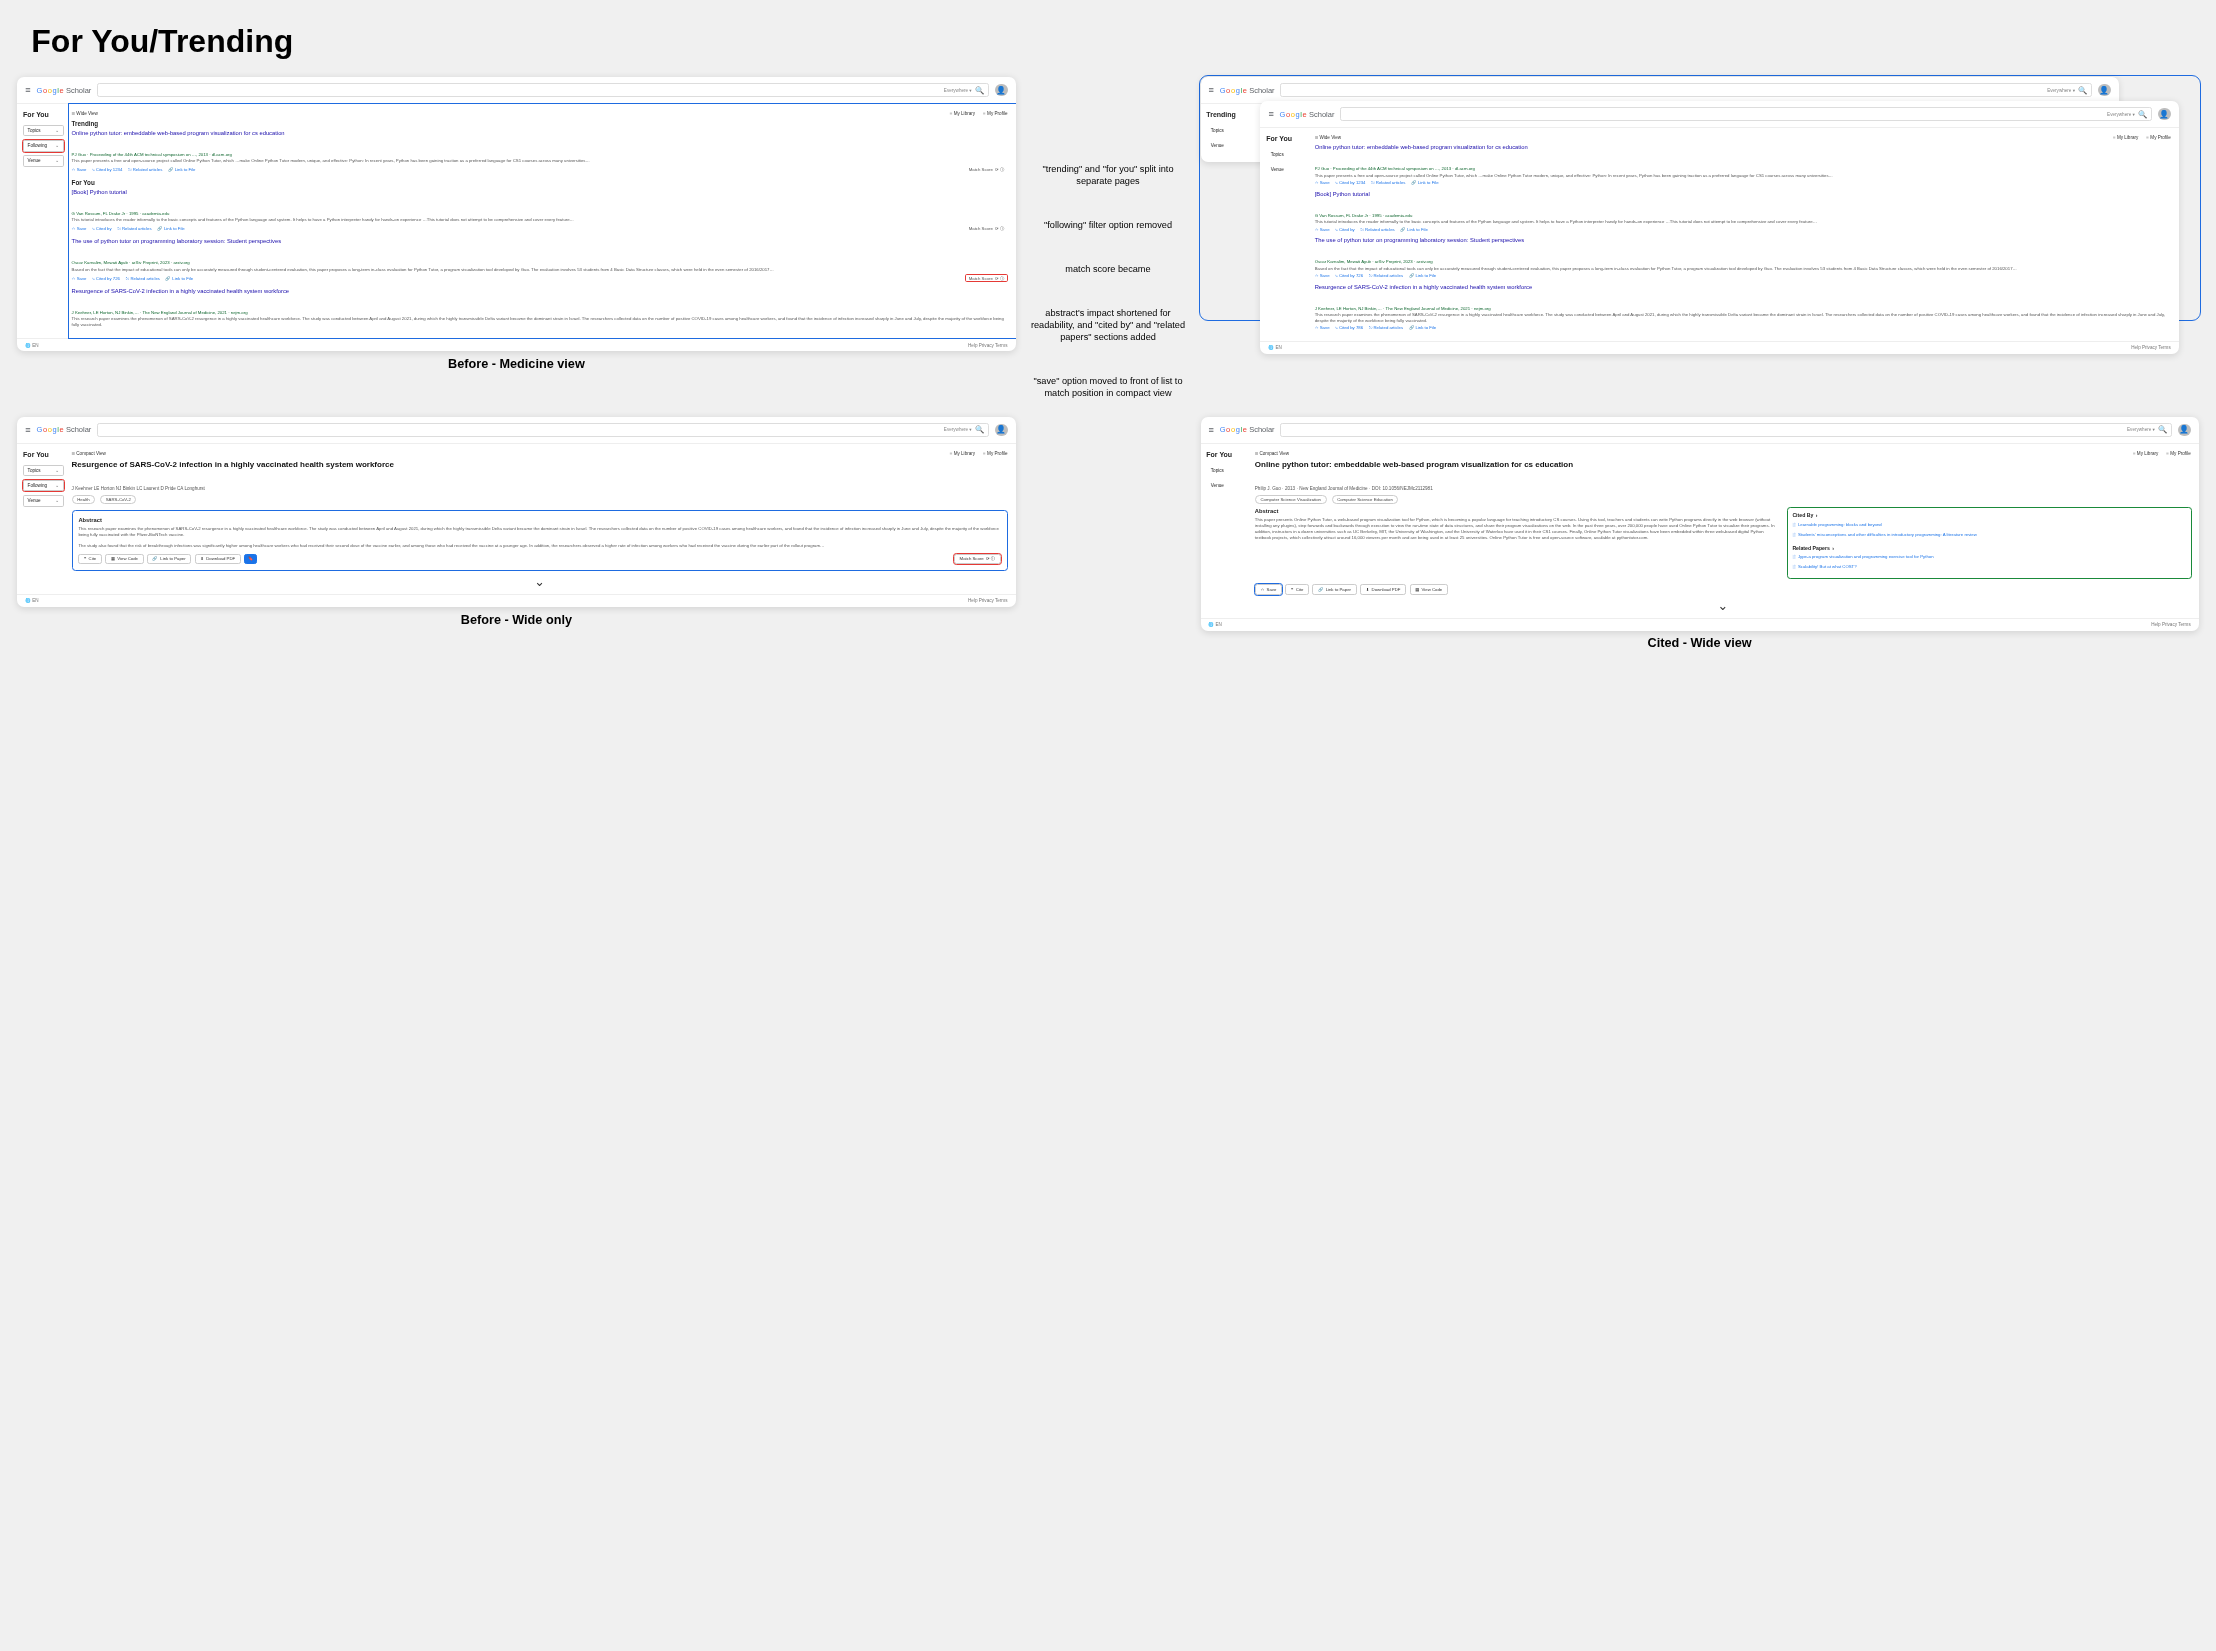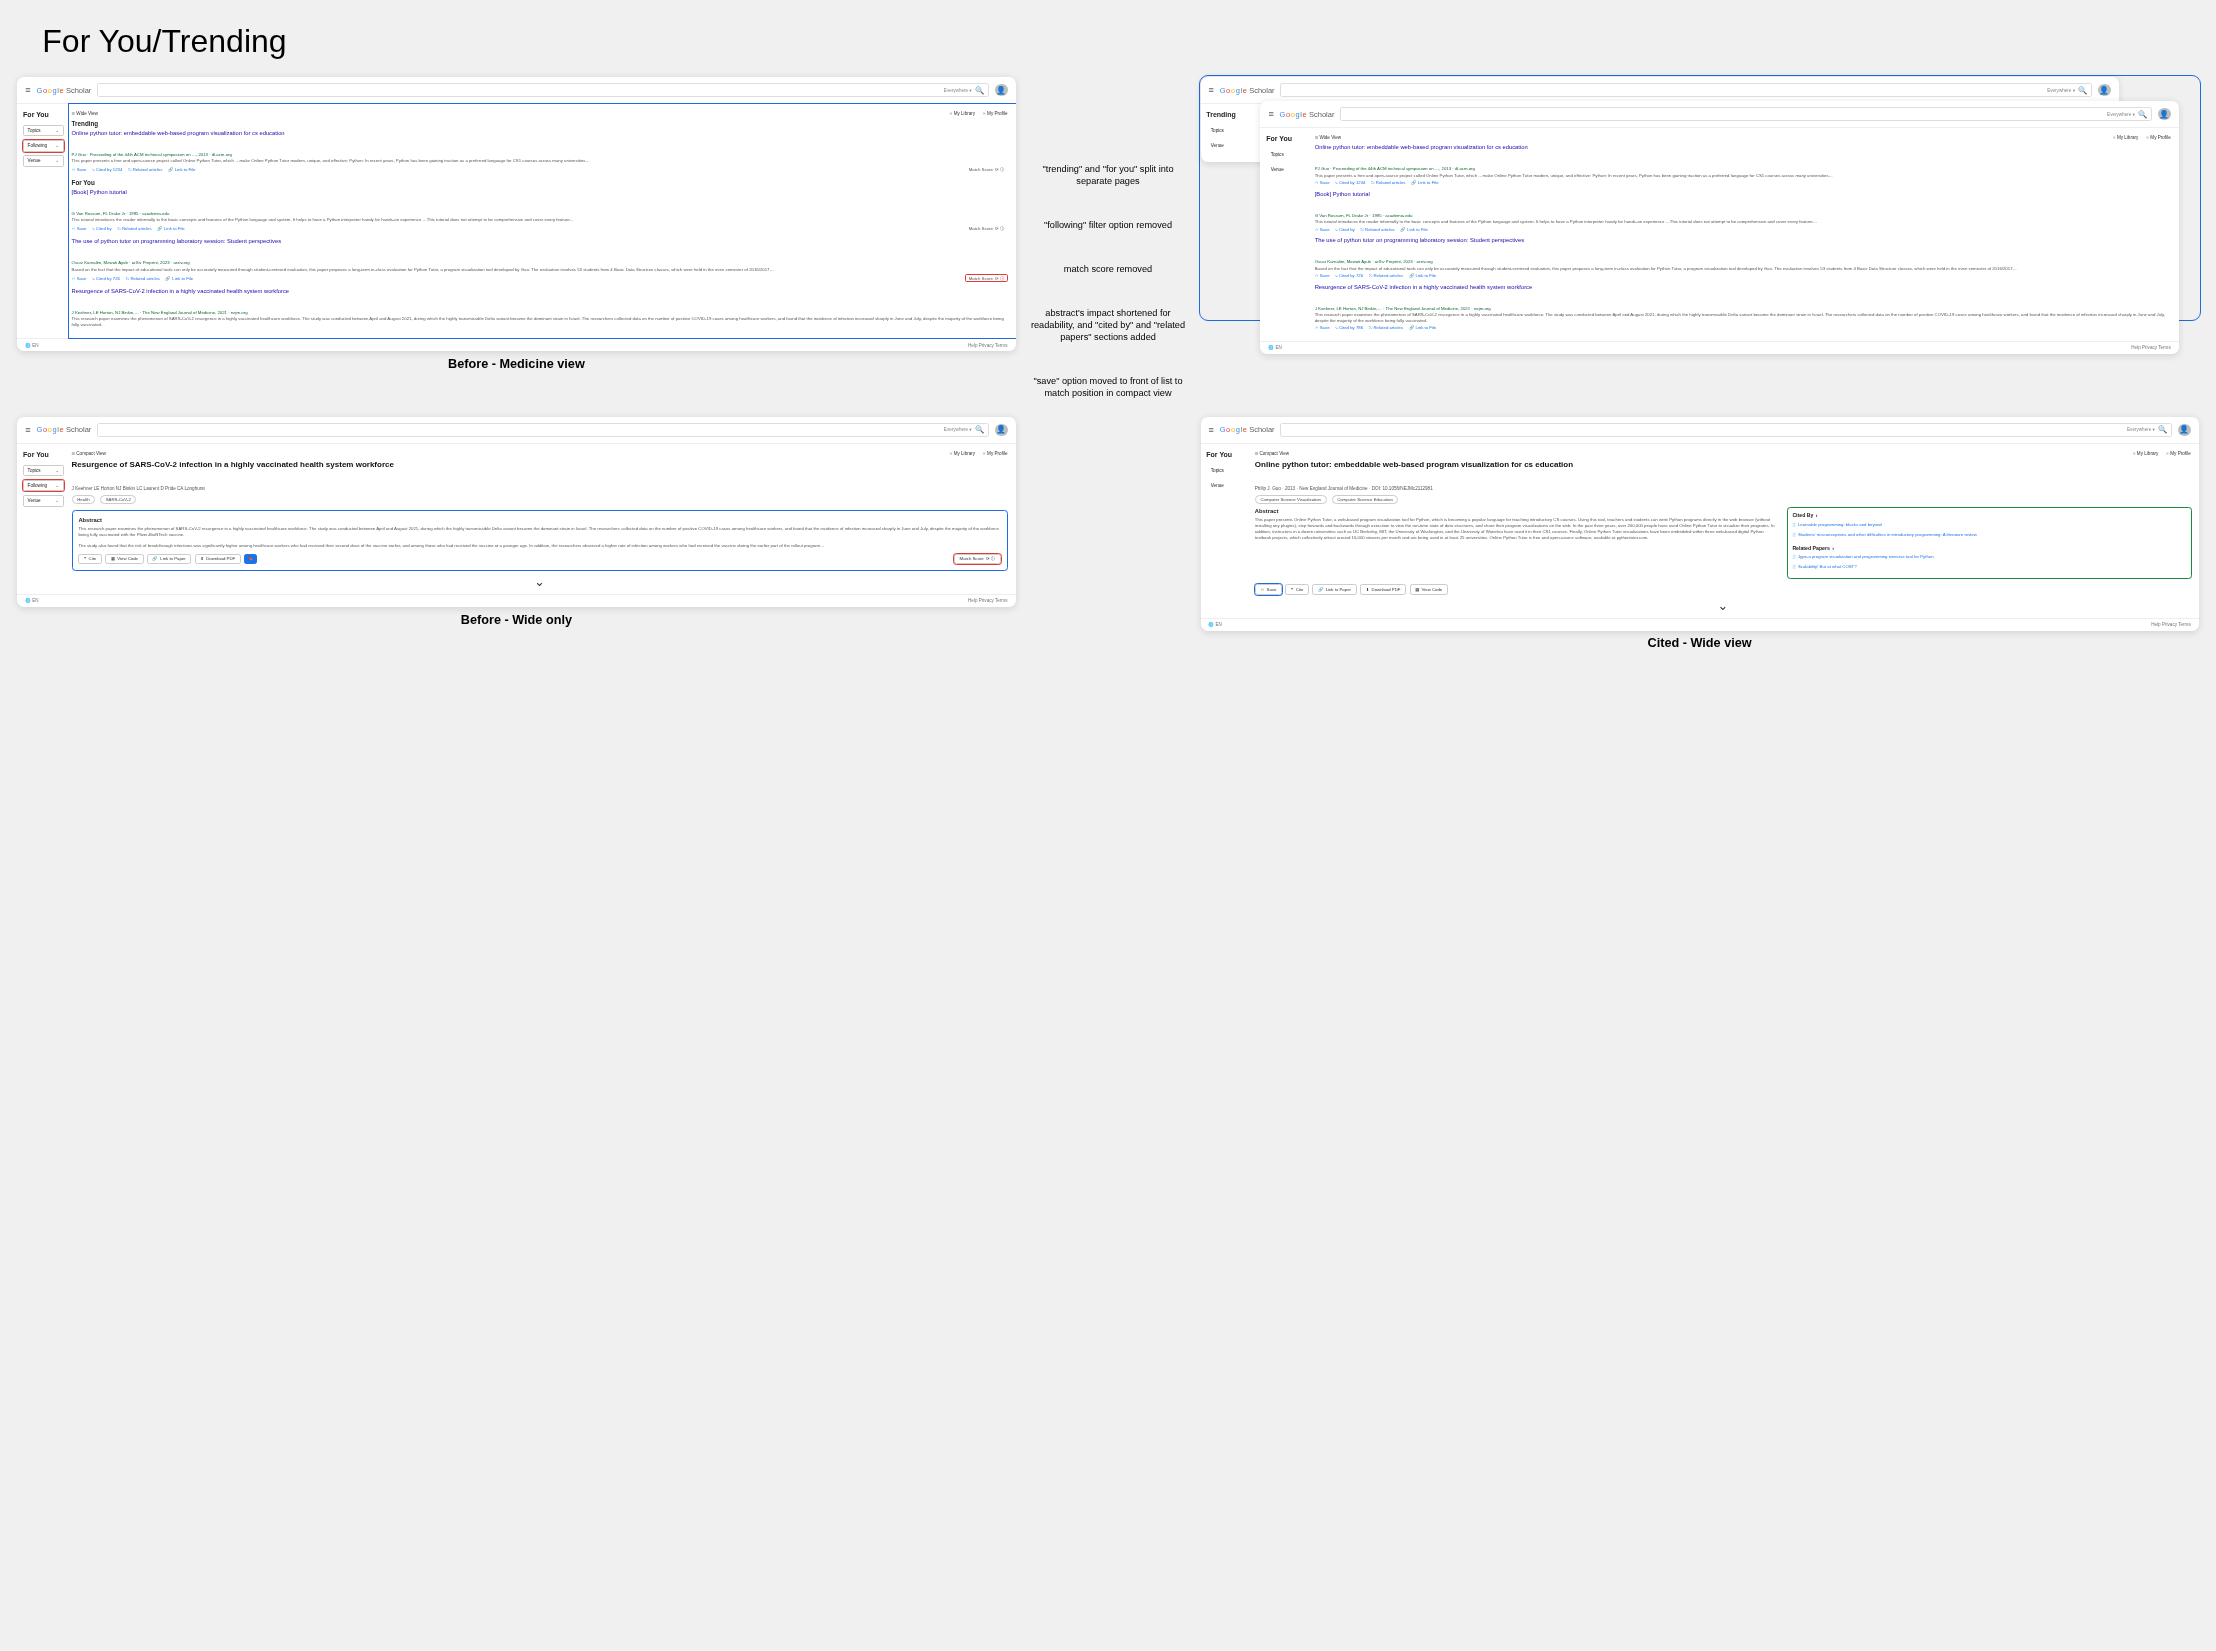--- a/index.html
+++ b/index.html
@@ -3,23 +3,23 @@
 <meta charset="utf-8">
 <style>
   * { box-sizing: border-box; margin: 0; padding: 0; }
   body {
     font-family: -apple-system, BlinkMacSystemFont, "Segoe UI", Arial, sans-serif;
     background: #f0f0f0;
     padding: 23px 17.3px;
   }
   .page-title {
     font-size: 32px;
-    font-weight: 400;
+    font-weight: 700;
     margin-bottom: 17.3px;
-    margin-left: 25px;
+    margin-left: 14px;
   }
   .layout {
     display: grid;
     grid-template-columns: 1fr 162px 1fr;
     grid-template-rows: auto auto;
     gap: 17.3px 11.5px;
     align-items: start;
   }
   .cell { position: relative; }
   .caption {
@@ -272,21 +272,21 @@
         <span class="lang">EN</span>
         <span>Help  Privacy  Terms</span>
       </div>
     </div>
     <div class="caption">Before - Medicine view</div>
   </div>
 
   <div class="annotations">
     <div>"trending" and "for you" split into separate pages</div>
     <div>"following" filter option removed</div>
-    <div>match score removed</div>
+    <div>match score became</div>
     <div>abstract's impact shortened for readability, and "cited by" and "related papers" sections added</div>
     <div>"save" option moved to front of list to match position in compact view</div>
   </div>
 
   <div class="cell">
     <div class="mock-stack blue-box" style="outline-offset:1.2px;border-radius:7px;">
 
       <div class="mock back">
         <div class="topbar">
           <span class="hamburger">≡</span>

